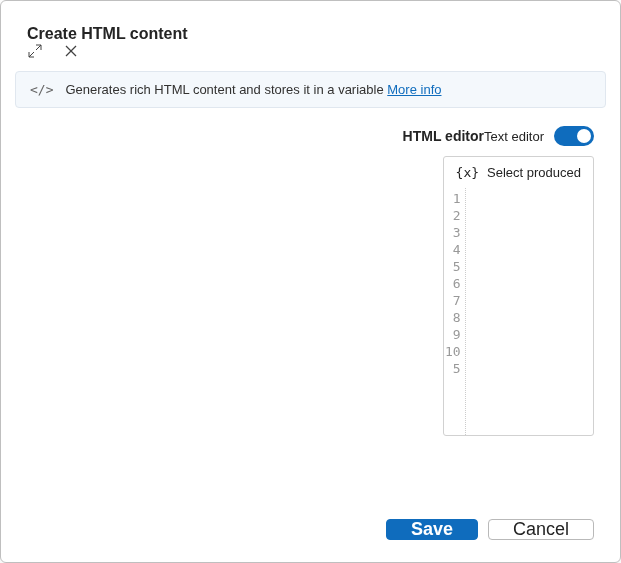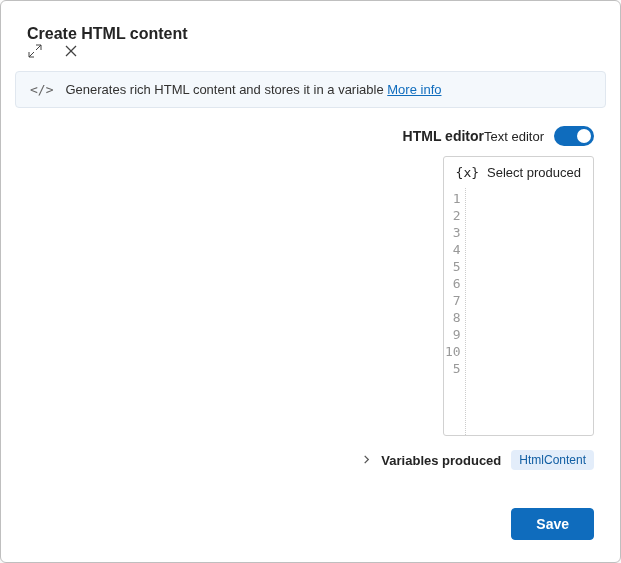--- a/index.html
+++ b/index.html
@@ -183,23 +183,23 @@
     font-size: 12px;
   }
   .footer {
     display: flex;
     justify-content: flex-end;
     gap: 10px;
     padding: 20px 26px 22px 26px;
   }
   .btn {
     min-width: 76px;
-    height: 32px;
+    height: 21px;
     border-radius: 4px;
-    font-size: 14px;
+    font-size: 18px;
     cursor: pointer;
     display: flex;
     align-items: center;
     justify-content: center;
     padding: 0 24px;
   }
   .btn-primary {
     background: #0f6cbd;
     color: #fff;
     border: 1px solid #0f6cbd;
@@ -280,29 +280,21 @@
           
           
           
           
           
           
         </div>
       </div>
     </div>
 
-    <div class="vars-row">
-      <span class="chevron">
-        <svg width="9" height="9" viewBox="0 0 10 10" fill="none" stroke="#555" stroke-width="1.4">
-            <path d="M3 1 L7 5 L3 9"></path>
-          </svg>
-      </span>
-      <span class="vars-label">Variables produced</span>
-      <span class="var-chip">HtmlContent</span>
-    </div>
 
   </div>
 
   <div class="footer">
     <div class="btn btn-primary">Save</div>
+    <div class="btn btn-secondary">Cancel</div>
   </div>
 
 </div>
 
 </body></html>

